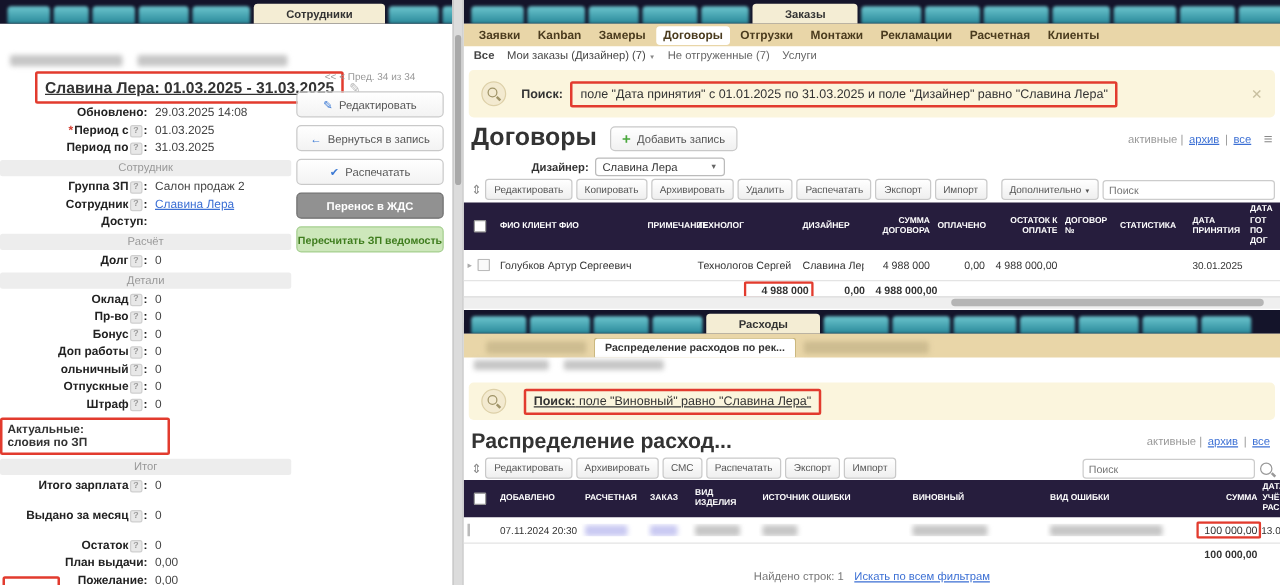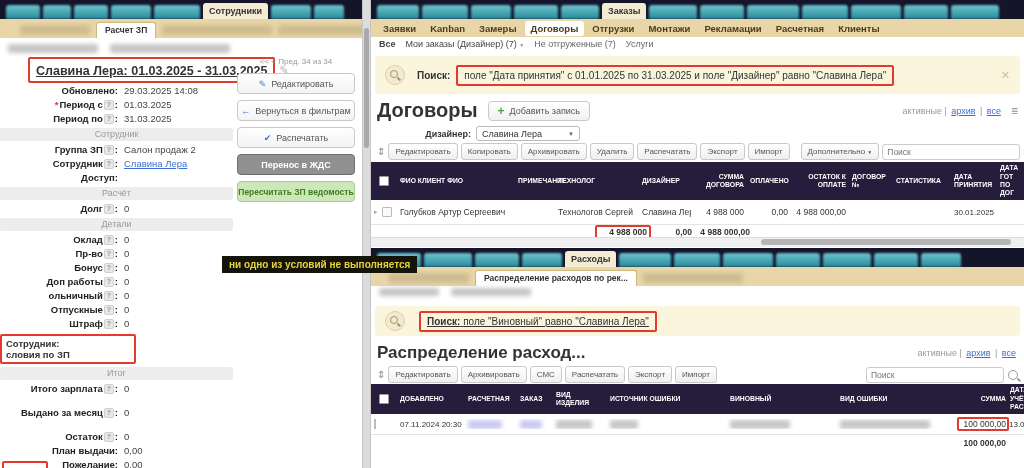--- a/index.html
+++ b/index.html
@@ -4,21 +4,21 @@
 <style>
   html,body{margin:0;padding:0}
   .screen{position:relative;width:1024px;height:468px;background:#ffffff;overflow:hidden;
           font-family:"Liberation Sans",sans-serif;color:#333}
   .win{position:absolute;background:#fff;overflow:hidden}
   .abs{position:absolute}
 
   
   .tabbar{position:absolute;left:0;right:0;height:19px;background:#14142a;display:flex;align-items:flex-end;gap:3px;padding:2px 4px 0 6px;box-sizing:border-box;overflow:hidden}
   .ttab{height:14px;border-radius:3px 3px 0 0;background:linear-gradient(180deg,#6cc5ce 0%,#2f8e9e 90%);filter:blur(1.3px);flex:0 0 auto}
-  .atab{height:16px;background:#f4edd4;border-radius:3px 3px 0 0;padding:0 6px;font-size:9px;font-weight:bold;color:#333;line-height:17px;flex:0 0 auto}
+  .atab{height:16px;background:#f4edd4;border-radius:3px 3px 0 0;padding:0 26px;font-size:9px;font-weight:bold;color:#333;line-height:17px;flex:0 0 auto}
   .tanbar{position:absolute;left:0;right:0;height:19px;background:#e9d6a8;display:flex;align-items:flex-end;gap:6px;padding:2px 4px 0 8px;box-sizing:border-box}
   .wtab{height:15px;background:#fff;border:1px solid #cbb87f;border-bottom:none;border-radius:3px 3px 0 0;padding:0 8px;font-size:8.5px;font-weight:bold;color:#333;line-height:15px;flex:0 0 auto}
   .tanbb{height:10px;margin-bottom:3px;background:#cdbc90;filter:blur(2px);border-radius:2px;flex:0 0 auto}
   .bb{background:#c6c6c6;filter:blur(2px);border-radius:2px;position:absolute}
   .bbl{background:#c9c9f2}
 
   
   .rbox{border:2px solid #e23b2e;border-radius:2px}
 
   
@@ -101,26 +101,20 @@
     <div class="tabbar">
       <div class="ttab" style="width:34px"></div>
       <div class="ttab" style="width:28px"></div>
       <div class="ttab" style="width:34px"></div>
       <div class="ttab" style="width:40px"></div>
       <div class="ttab" style="width:46px"></div>
       <div class="atab">Сотрудники</div>
       <div class="ttab" style="width:40px"></div>
       <div class="ttab" style="width:30px"></div>
     </div>
-    <div class="tanbar" style="top:19px">
-      <div class="tanbb" style="width:70px;margin-left:12px"></div>
-      <div class="wtab">Расчет ЗП</div>
-      <div class="tanbb" style="width:110px"></div>
-      <div class="tanbb" style="width:90px"></div>
-    </div>
     <div class="bb" style="left:8px;top:44px;width:90px;height:9px"></div>
     <div class="bb" style="left:110px;top:44px;width:120px;height:9px"></div>
 
     <div class="abs" style="left:28px;top:57px;display:flex;align-items:center">
       <div class="rbox" style="padding:2px 6px">
         <span style="font-size:12.5px;font-weight:bold;text-decoration:underline;white-space:nowrap">Славина Лера: 01.03.2025 - 31.03.2025</span>
       </div>
       <span class="abs" style="position:static;margin-left:4px;color:#b5b5b5;font-size:11px">✎</span>
     </div>
 
@@ -178,21 +172,21 @@
         </div>
       <div class="frow">
           <span class="flab"><span>Отпускные</span><span class="qicon">?</span><span>:</span></span>
           <span class="fval">0</span>
         </div>
       <div class="frow">
           <span class="flab"><span>Штраф</span><span class="qicon">?</span><span>:</span></span>
           <span class="fval">0</span>
         </div>
       <div class="rbox" style="width:124px;padding:2px 4px;margin:3px 0;font-size:9.5px;font-weight:bold;line-height:11px">
-        <div>Сотрудник:</div>
+        <div>Актуальные:</div>
         <div>словия по ЗП</div>
       </div>
       <div class="sechdr">Итог</div>
       <div class="frow" style="min-height:24px">
           <span class="flab"><span>Итого зарплата</span><span class="qicon">?</span><span>:</span></span>
           <span class="fval">0</span>
         </div>
       <div class="frow" style="min-height:24px">
           <span class="flab"><span>Выдано за месяц</span><span class="qicon">?</span><span>:</span></span>
           <span class="fval">0</span>
@@ -213,21 +207,21 @@
     </div>
 
     <div class="btncol">
       <div class="pager">&lt;&lt; &lt; Пред. 34 из 34</div>
       <div class="btn">
           <span class="bic">✎</span>
           <span>Редактировать</span>
         </div>
       <div class="btn">
           <span class="bic">←</span>
-          <span>Вернуться в фильтрам</span>
+          <span>Вернуться в запись</span>
         </div>
       <div class="btn">
           <span class="bic">✔</span>
           <span>Распечатать</span>
         </div>
       <div class="btn btn-gray">
           <span>Перенос в ЖДС</span>
         </div>
       <div class="btn btn-green">
           <span>Пересчитать ЗП ведомость</span>
@@ -456,16 +450,19 @@
           <span class="rbox" style="display:block;font-size:8.5px;padding:0 1px"><span>100 000,00</span></span>
         </div>
       <div class="td" style="width:15px;padding:0;font-size:8px">13.02</div>
     </div>
 
     <div class="ttot" style="top:188px;height:14px">
       <div class="td" style="width:586px"></div>
       <div class="td num" style="width:52px;font-size:8.5px;font-weight:bold">100 000,00</div>
     </div>
 
+    <div class="abs status" style="left:0;top:208px;width:100%">
+      <span>Найдено строк: 1</span>
+      <span class="link" style="margin-left:6px">Искать по всем фильтрам</span>
+    </div>
   </div>
 
-  <div class="tooltip">ни одно из условий не выполняется</div>
 </div>
 
 </body></html>

